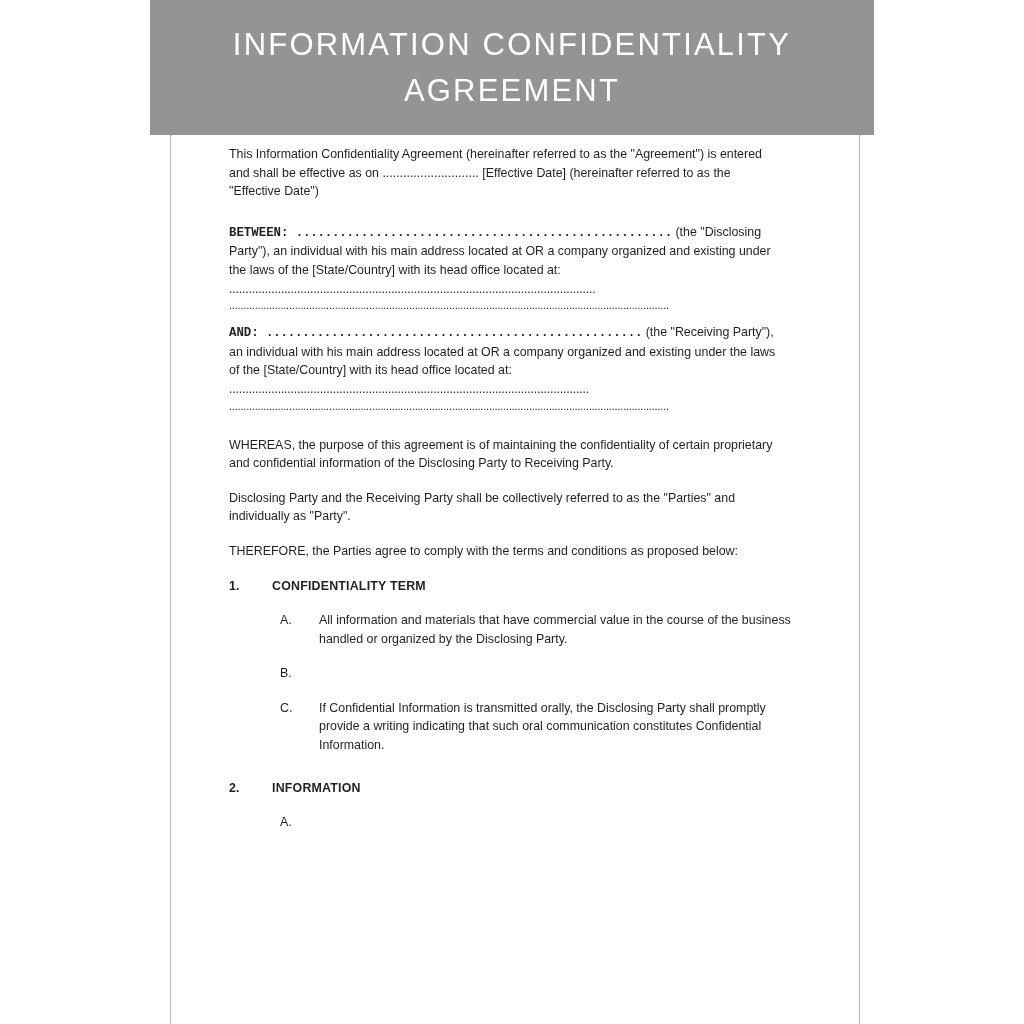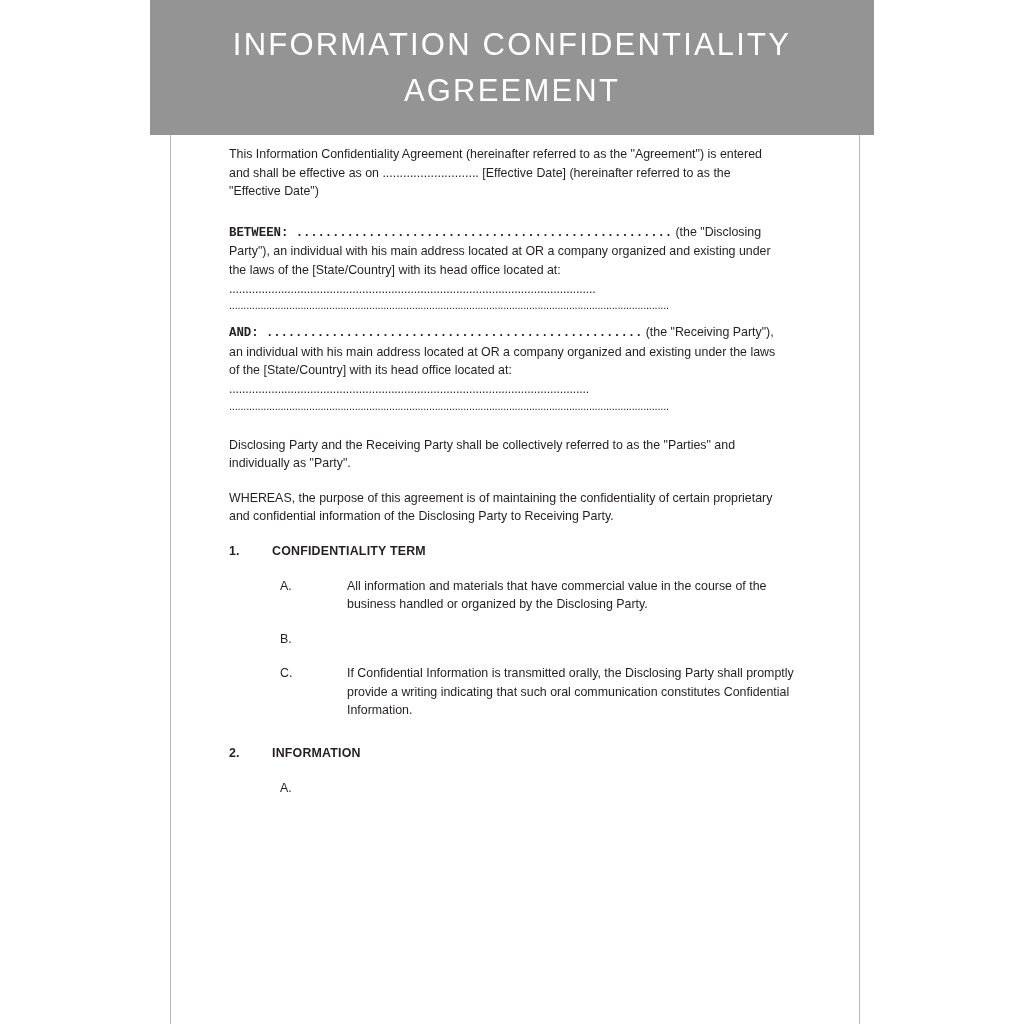--- a/index.html
+++ b/index.html
@@ -102,21 +102,20 @@
     display: flex;
     margin: 0 0 16px 0;
     padding-left: 51px;
   }
   .item-letter {
     width: 39px;
     flex: 0 0 39px;
   }
   .item-text {
     flex: 1 1 auto;
-    margin-left: 28px;
   }
   .mt-lg { margin-top: 24px; }
 </style>
 </head>
 <body>
 
 <div class="page">
 
   <div class="banner">
     <div class="banner-title">INFORMATION CONFIDENTIALITY AGREEMENT</div>
@@ -131,24 +130,25 @@
     <p class="para gap-sm">
       <span class="bold">BETWEEN:</span><span class="bold dots"> ....................................................</span><span> (the "Disclosing Party"), an individual with his main address located at OR a company organized and existing under the laws of the [State/Country] with its head office located at: </span><span class="dots">.................................................................................................................</span>
       <span class="fullrule">..........................................................................................................................................................</span>
     </p>
 
     <p class="para gap-lg">
       <span class="bold">AND:</span><span class="bold dots">    ....................................................</span><span> (the "Receiving Party"), an individual with his main address located at OR a company organized and existing under the laws of the [State/Country] with its head office located at: </span><span class="dots">...............................................................................................................</span>
       <span class="fullrule">..........................................................................................................................................................</span>
     </p>
 
+    <p class="para gap-md">WHEREAS, the purpose of this agreement is of maintaining the confidentiality of certain proprietary and confidential information of the Disclosing Party to Receiving Party.</p>
+
     <p class="para gap-md">Disclosing Party and the Receiving Party shall be collectively referred to as the "Parties" and individually as "Party".</p>
 
-    <p class="para gap-md">WHEREAS, the purpose of this agreement is of maintaining the confidentiality of certain proprietary and confidential information of the Disclosing Party to Receiving Party.</p>
-
+    <p class="para gap-md">THEREFORE, the Parties agree to comply with the terms and conditions as proposed below:</p>
 
     <div class="section-head">
       <span class="section-num">1.</span>
       <span class="section-title">CONFIDENTIALITY TERM</span>
     </div>
 
 
     <div class="list-item">
       <span class="item-letter">A.</span>
       <span class="item-text">All information and materials that have commercial value in the course of the business handled or organized by the Disclosing Party.</span>

